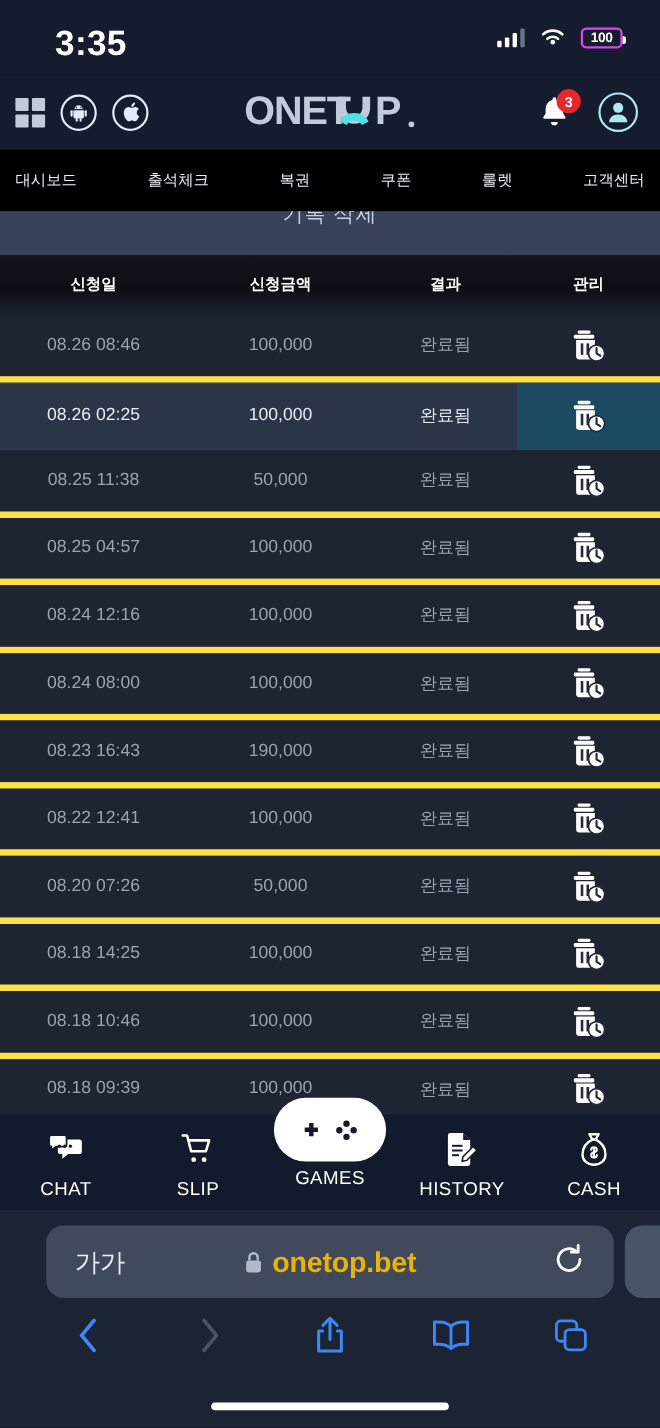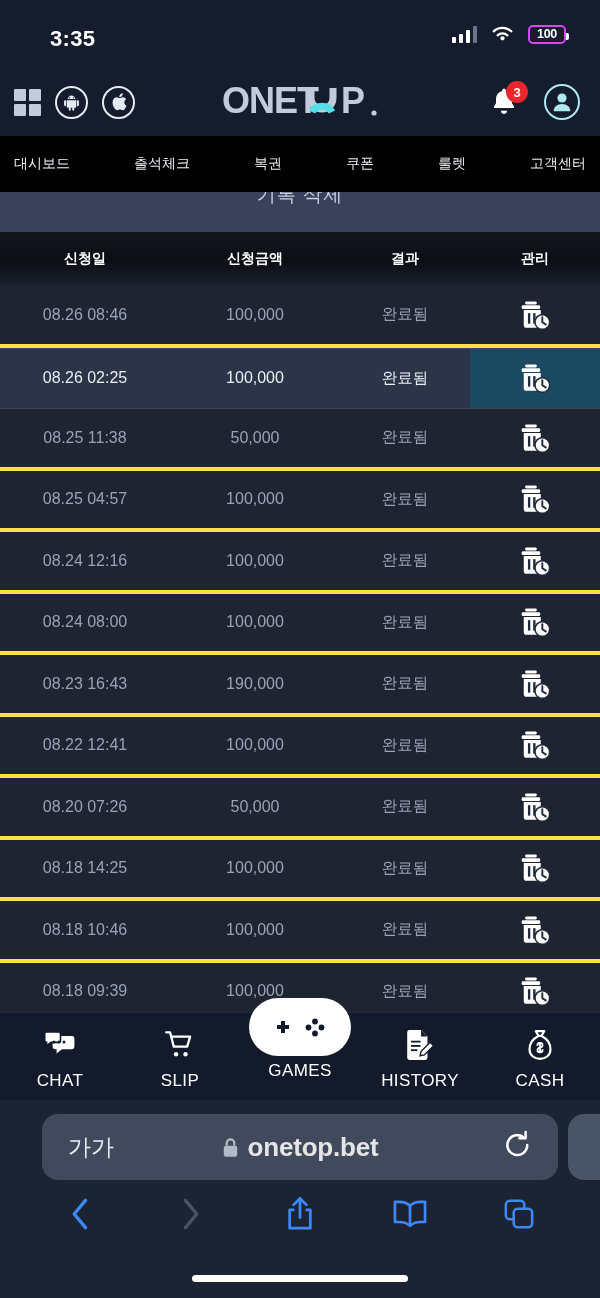--- a/index.html
+++ b/index.html
@@ -10,21 +10,21 @@
     overflow:hidden;
   }
   .screen { position:relative; width:600px; height:1298px; background:#141c2e; }
 
   
   .statusbar {
     height:68px; display:flex; align-items:center;
     justify-content:space-between; padding:0 34px 0 50px;
     background:#141c2e;
   }
-  .sb-time { color:#fff; font-size:22px; font-weight:700; letter-spacing:.3px;margin-top:10px; }
+  .sb-time { color:#fff; font-size:32px; font-weight:700; letter-spacing:.3px;margin-top:10px; }
   .sb-right { display:flex; align-items:center; gap:13px; }
   .sig { display:flex; align-items:flex-end; gap:2.5px; height:17px; }
   .sig i { display:block; width:4.5px; background:#fff; border-radius:1px; }
   .sig i:nth-child(1){height:6px;}
   .sig i:nth-child(2){height:9px;}
   .sig i:nth-child(3){height:13px;}
   .sig i:nth-child(4){height:17px; background:#6b7487;}
   .batt {
     position:relative; width:38px; height:19px;
     border:2px solid #d946ef; border-radius:5px;
@@ -92,21 +92,21 @@
     height:54px; display:flex; align-items:center;
     background:linear-gradient(180deg,#13161d 0%,#0c0e14 55%,#1b2130 100%);
   }
   .thead div {
     color:#fff; font-size:14px; font-weight:700; text-align:center;
   }
   .c1{ width:170px; } .c2{ width:170px; } .c3{ width:130px; } .c4{ width:130px; }
   .tbody { background:#1e2431; }
   .trow {
     height:61.5px; display:flex; align-items:center;
-    border-bottom:4px solid #fde047; background:#1e2431;
+    border-bottom:6px solid #fde047; background:#1e2431;
   }
   .trow.active { background:#2c3548; border-top:1px solid #3b465c; border-bottom:1px solid #3b465c; }
   .trow div { text-align:center; height:100%; display:flex;
               align-items:center; justify-content:center; }
   .cell-date { color:#9aa3b4; font-size:16px; }
   .cell-amt  { color:#9aa3b4; font-size:16px; }
   .cell-res  { color:#9aa3b4; font-size:15.5px; }
   .trow.active .cell-date, .trow.active .cell-amt, .trow.active .cell-res { color:#e8ecf3; }
   .cell-act  { }
   .trow.active .cell-act { background:#1d4a63; }
@@ -139,21 +139,21 @@
   .urlbar {
     position:absolute; left:42px; top:14px; width:516px; height:66px;
     background:#414a5c; border-radius:16px;
     display:flex; align-items:center; padding:0 26px;
   }
   .aa { color:#e8ebf1; font-size:23px; font-weight:500; }
   .urlcenter {
     position:absolute; left:0; right:0; display:flex;
     align-items:center; justify-content:center; gap:9px; pointer-events:none;
   }
-  .urlcenter b { color:#e5e5e5; font-size:26px; font-weight:700; letter-spacing:-.2px; }
+  .urlcenter b { color:#eab308; font-size:26px; font-weight:700; letter-spacing:-.2px; }
   .reload { margin-left:auto; }
   .tab-peek {
     position:absolute; right:-28px; top:14px; width:60px; height:66px;
     background:#4a5467; border-radius:16px;
   }
   .toolbar {
     height:72px; display:flex; align-items:center;
     justify-content:space-around; padding:0 26px;
   }
   .tb { width:66px; height:50px; display:flex; align-items:center; justify-content:center; }

